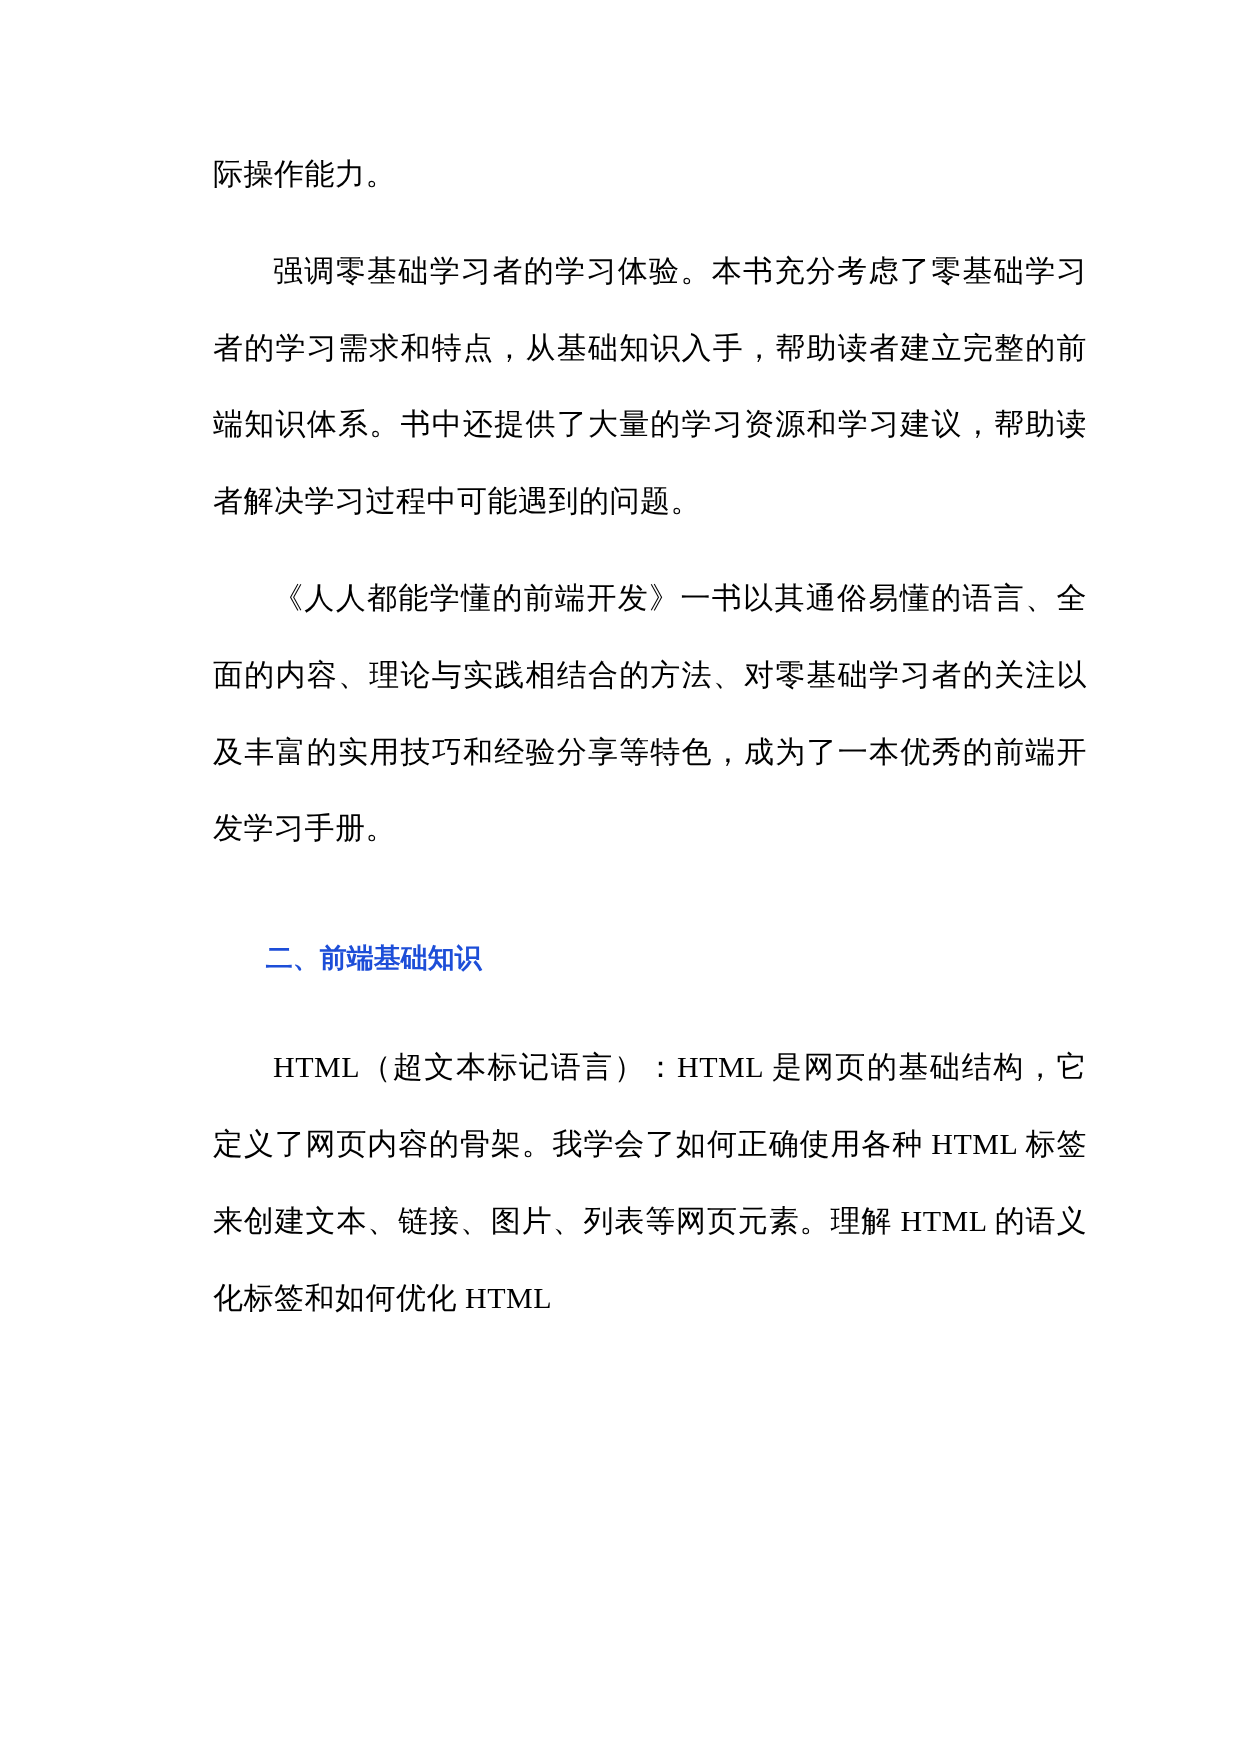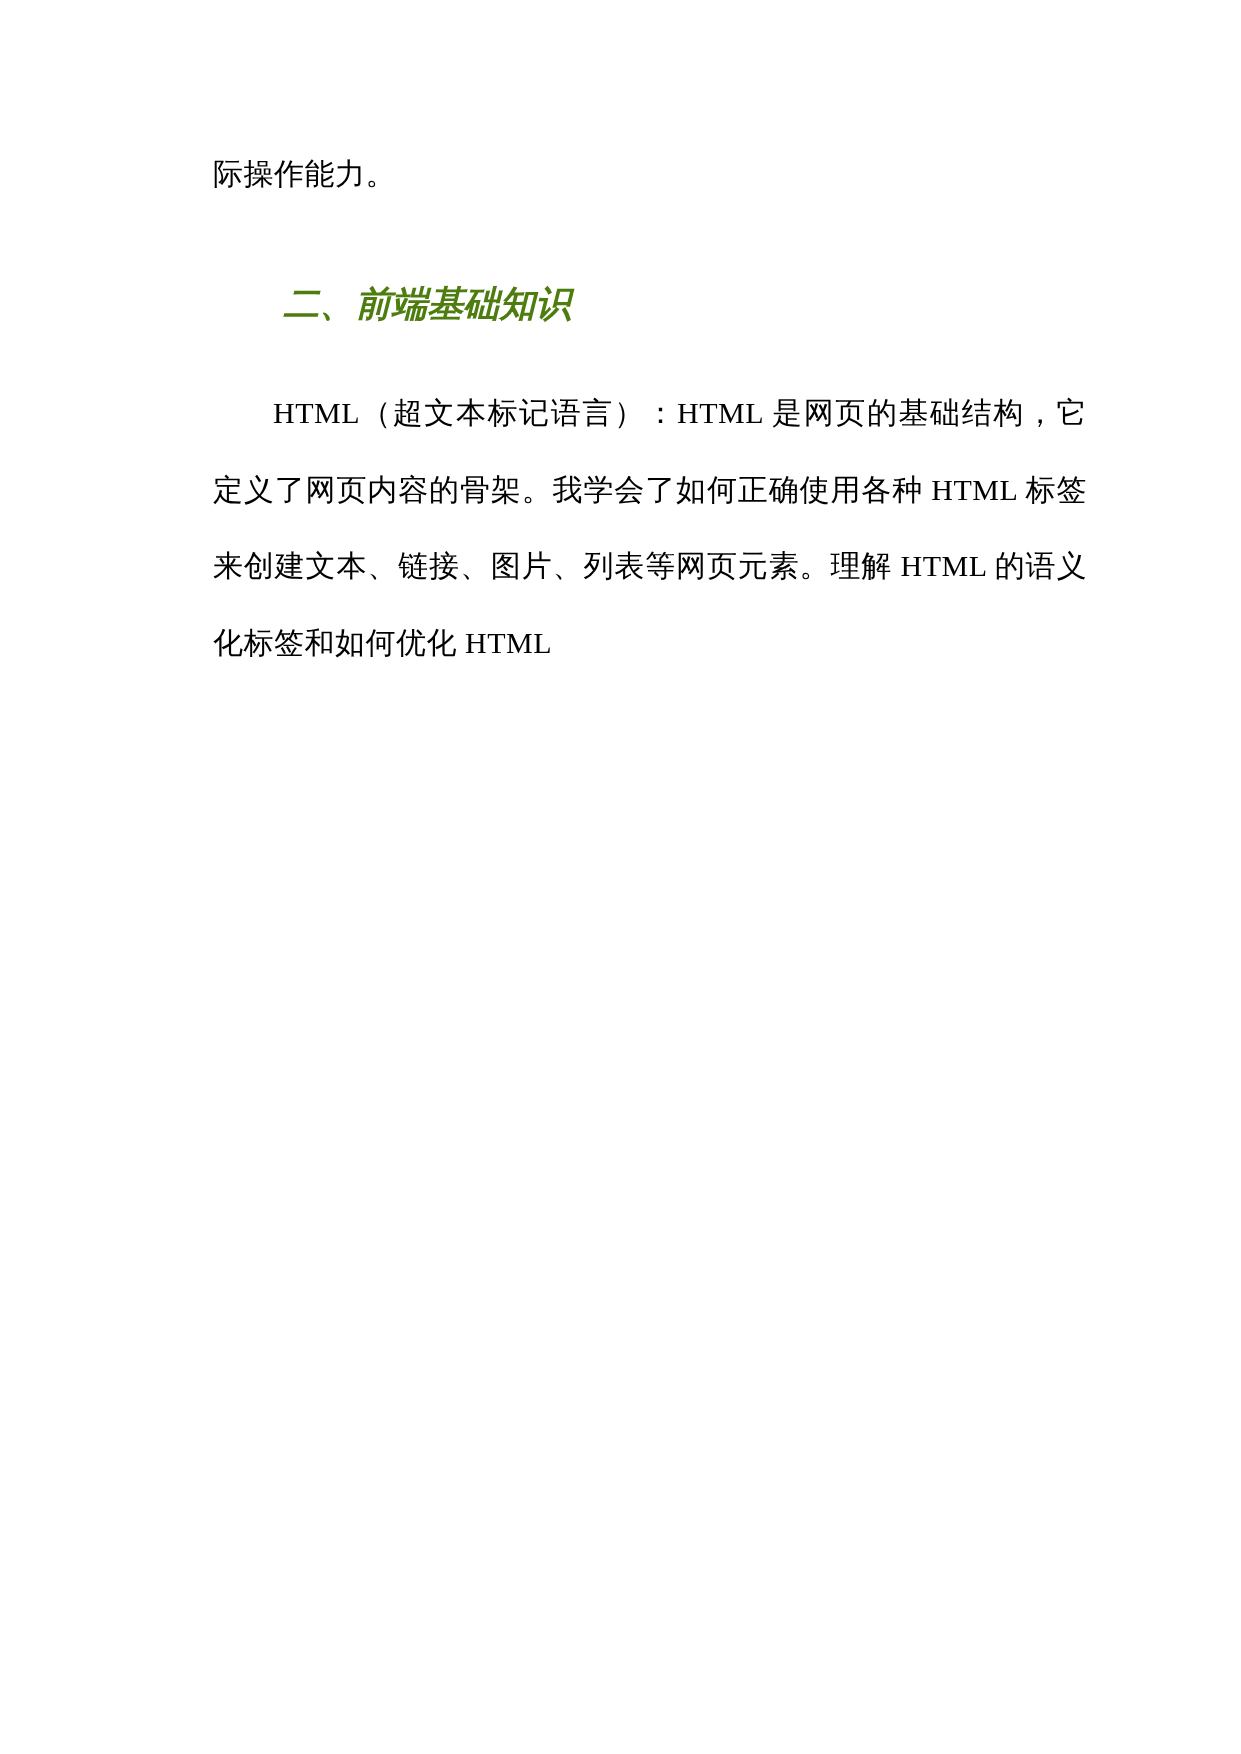--- a/index.html
+++ b/index.html
@@ -28,36 +28,37 @@
     font-size: 30px;
     line-height: 76.8px;
     text-align: justify;
     letter-spacing: 0.5px;
     color: #000000;
   }
   .para.indent { text-indent: 2em; }
   .heading {
     font-family: "Liberation Sans", "DejaVu Sans", sans-serif;
     font-weight: 700;
-    font-size: 36px;
+    font-size: 27px;
     line-height: 50px;
     margin: 46px 0 26px 0;
     text-indent: 1.95em;
-    color: #4d7c0f;
-    font-style: italic;
+    color: #1d4ed8;
   }
 </style>
 </head>
 <body>
 
 <div class="page">
   <div class="content">
     <p class="para">际操作能力。</p>
 
+    <p class="para indent">强调零基础学习者的学习体验。本书充分考虑了零基础学习者的学习需求和特点，从基础知识入手，帮助读者建立完整的前端知识体系。书中还提供了大量的学习资源和学习建议，帮助读者解决学习过程中可能遇到的问题。</p>
 
 
+    <p class="para indent">《人人都能学懂的前端开发》一书以其通俗易懂的语言、全面的内容、理论与实践相结合的方法、对零基础学习者的关注以及丰富的实用技巧和经验分享等特色，成为了一本优秀的前端开发学习手册。</p>
 
     <h2 class="heading">二、前端基础知识</h2>
 
 
     <p class="para indent">HTML（超文本标记语言）：HTML 是网页的基础结构，它定义了网页内容的骨架。我学会了如何正确使用各种 HTML 标签来创建文本、链接、图片、列表等网页元素。理解 HTML 的语义化标签和如何优化 HTML</p>
   </div>
 </div>
 
 </body></html>

